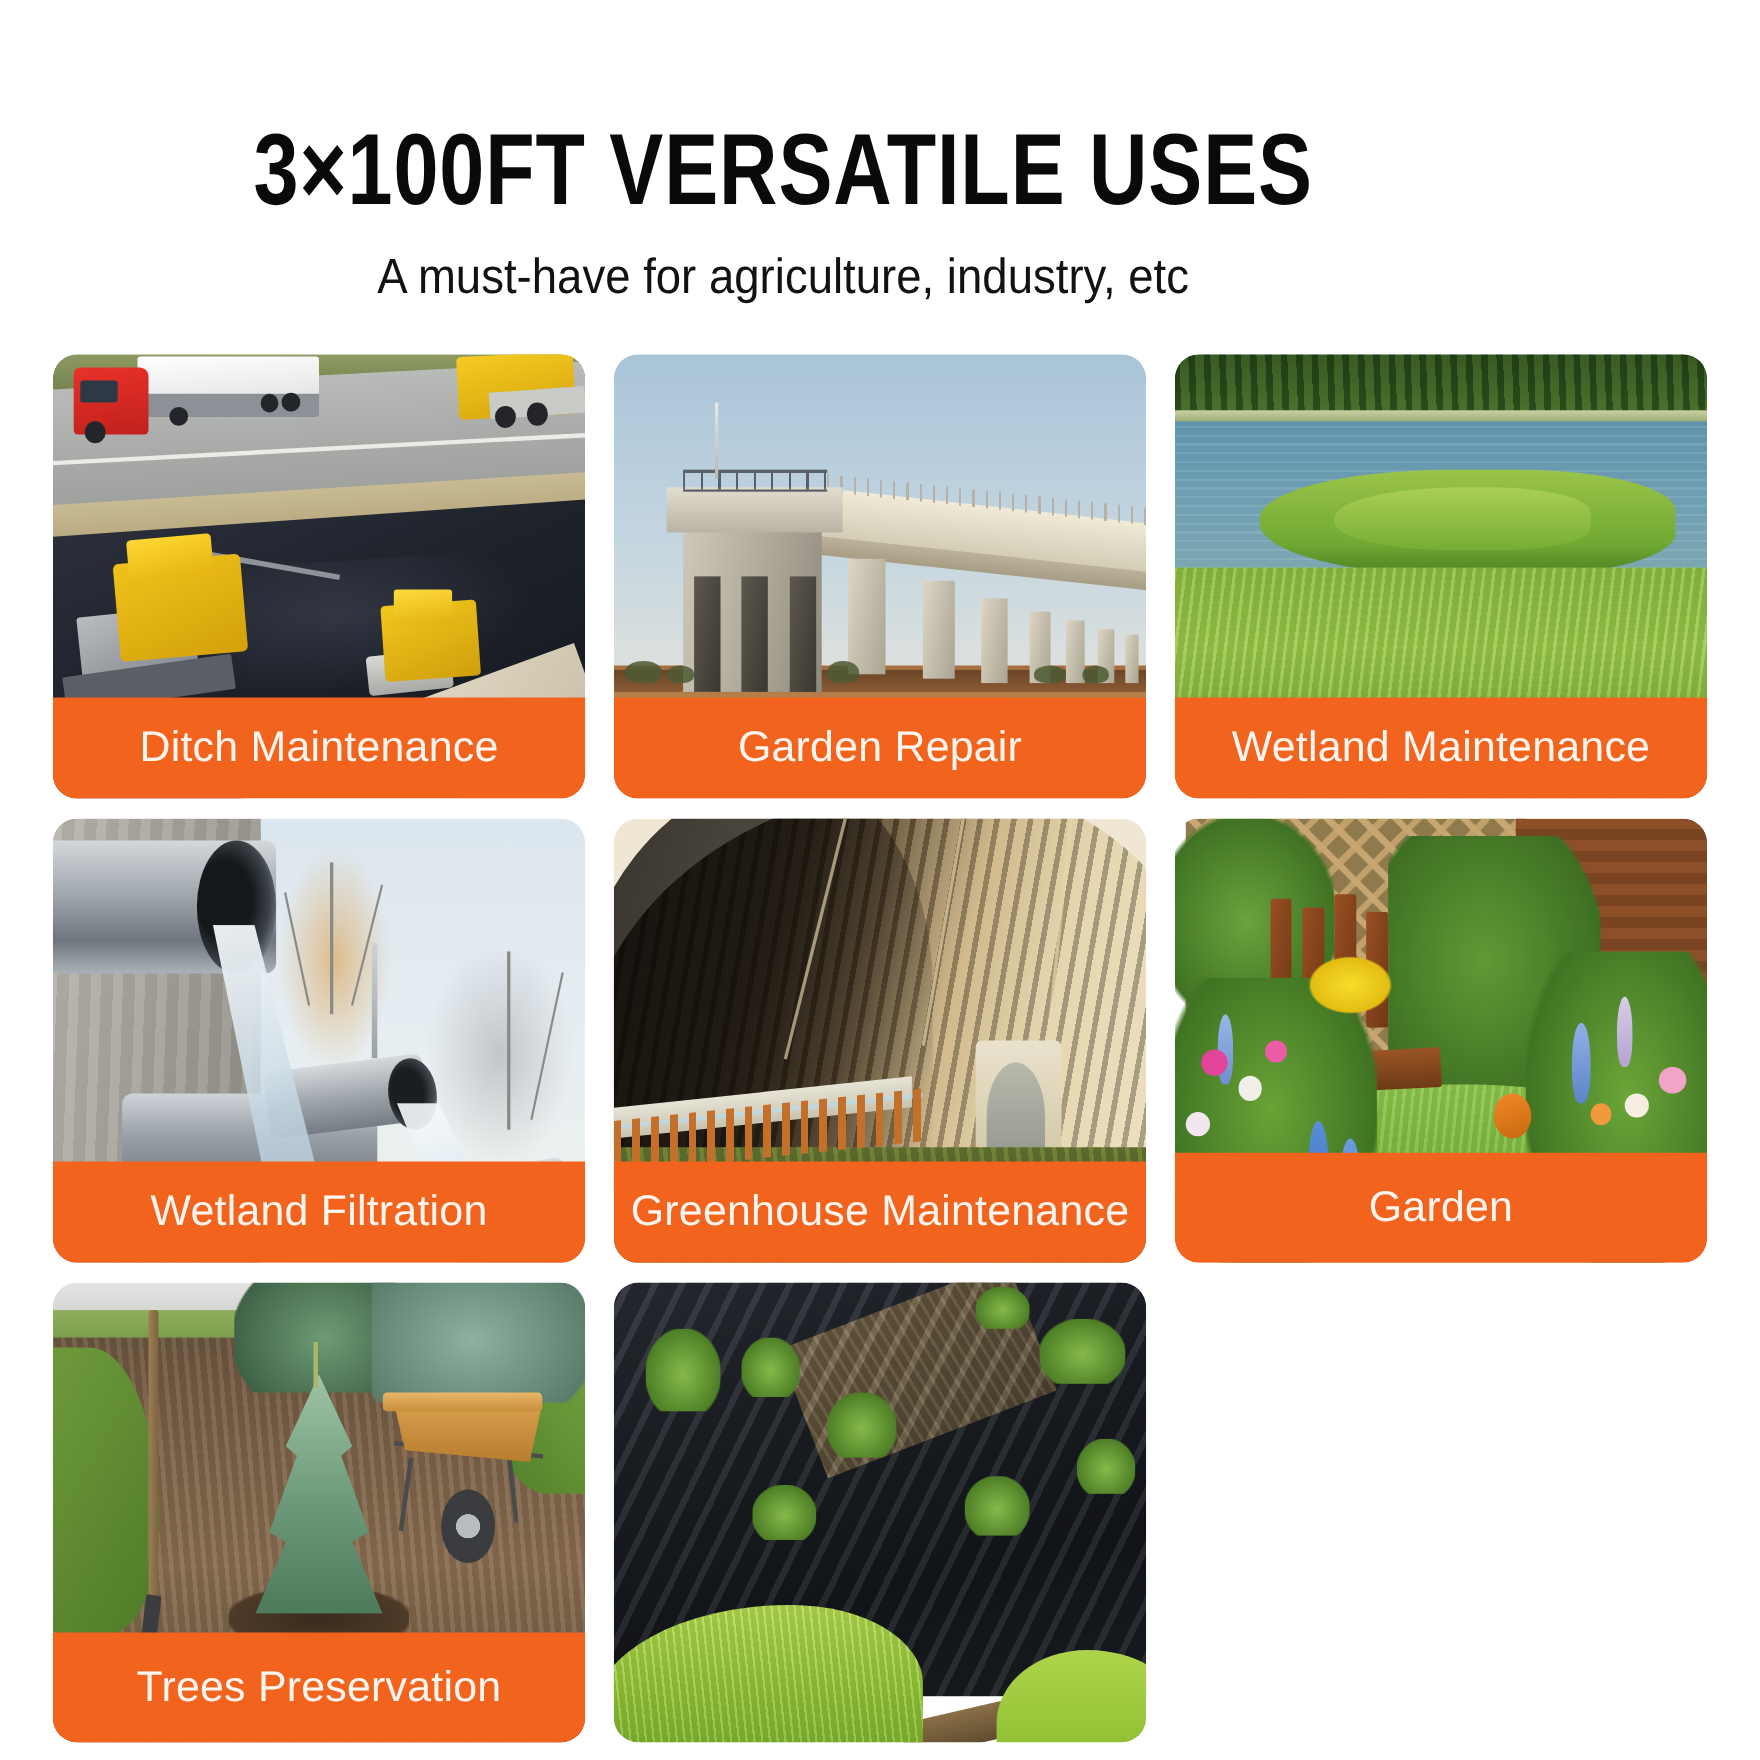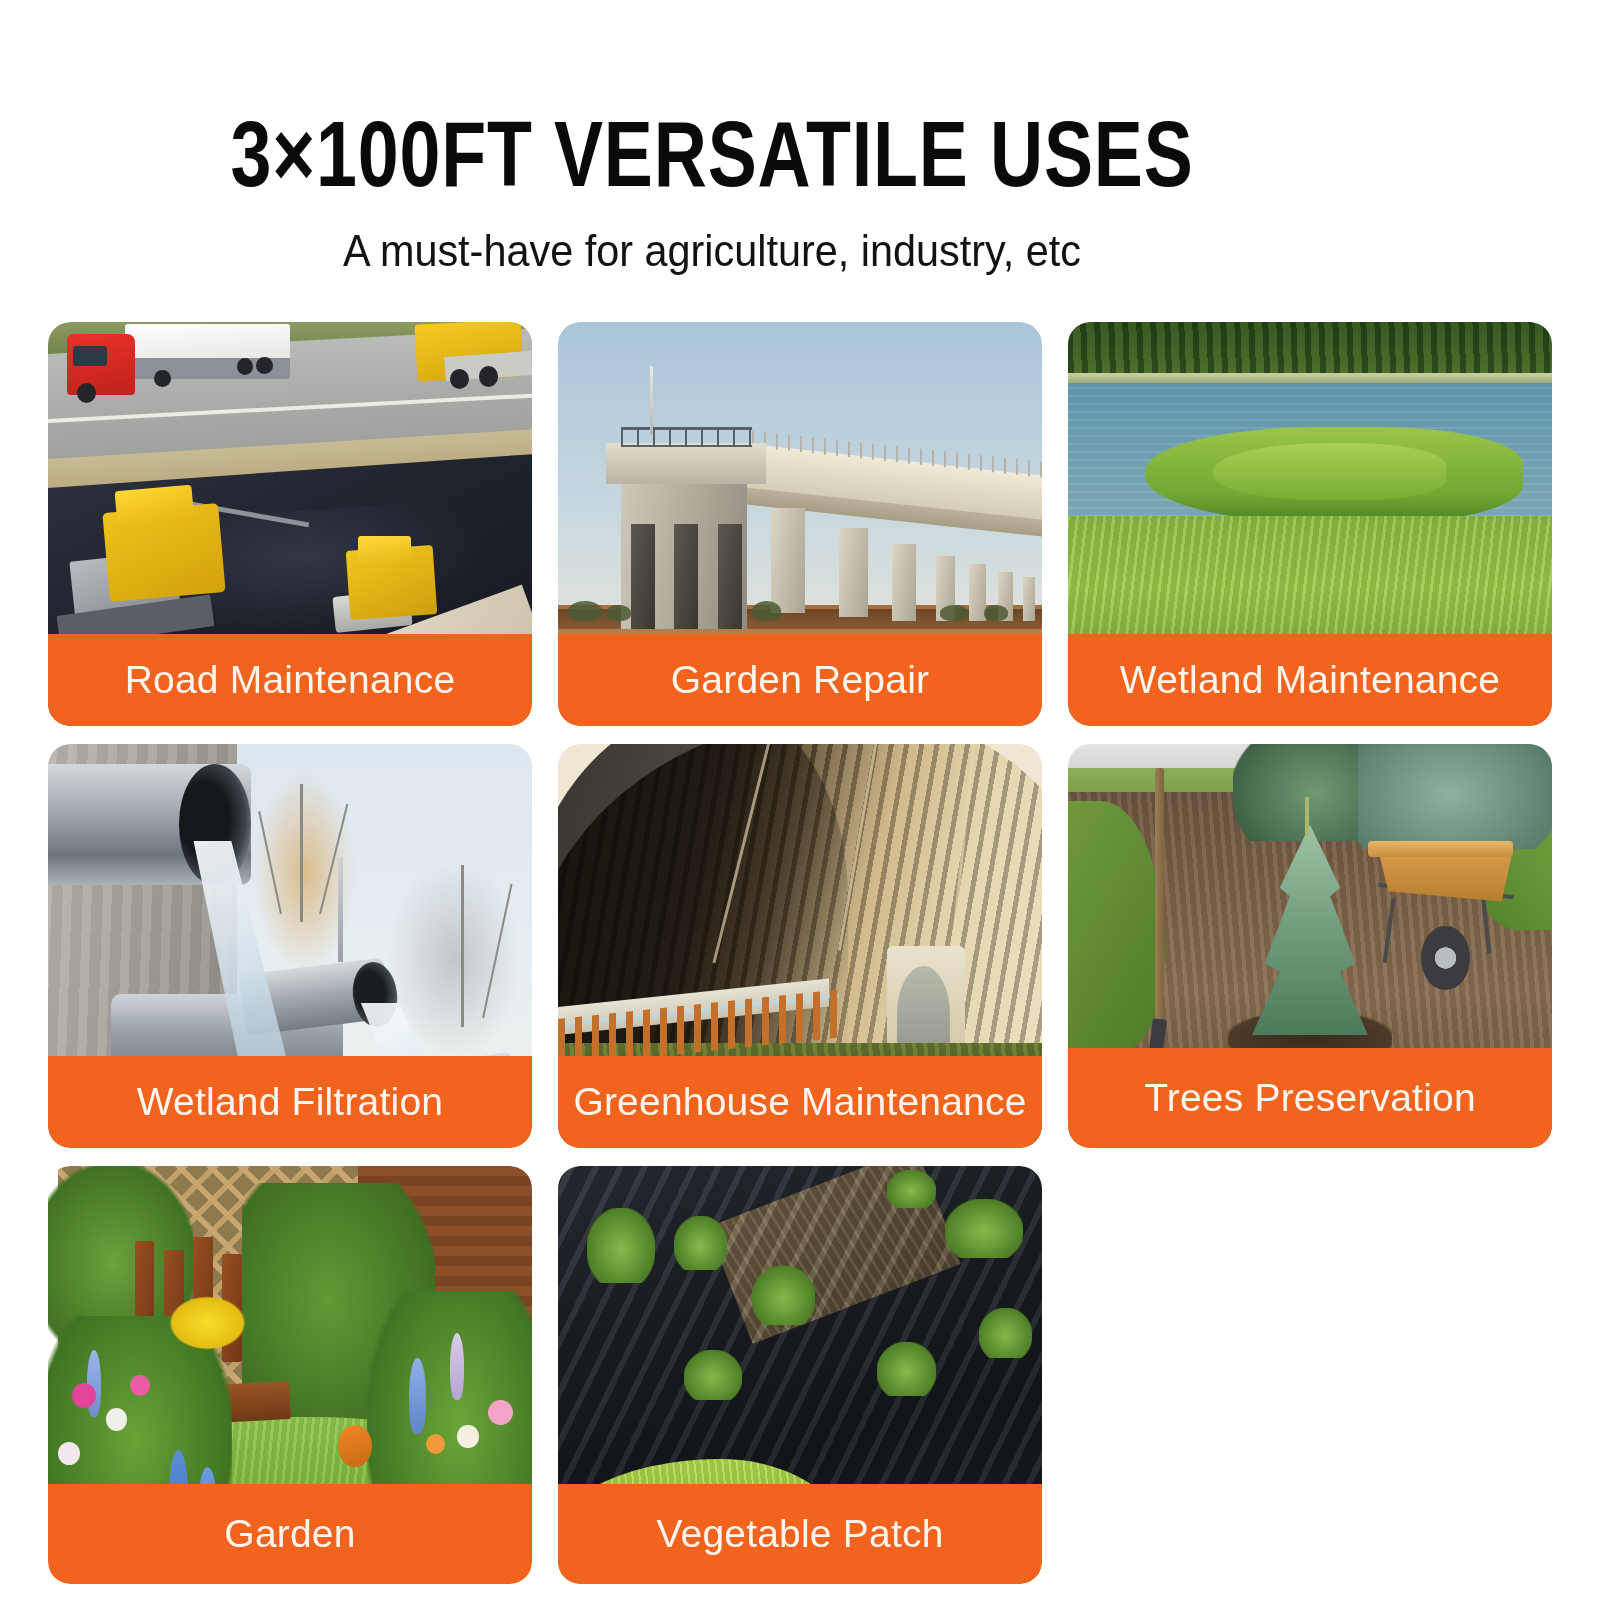--- a/index.html
+++ b/index.html
@@ -440,21 +440,21 @@
         <div class="layer rm-wheel" style="right:13%;top:11.6%;width:4%;height:5%;"></div>
         <div class="layer rm-arm"></div>
         <div class="layer rm-paver-front"></div>
         <div class="layer rm-paver-body"></div>
         <div class="layer rm-paver-canopy"></div>
         <div class="layer rm-screed"></div>
         <div class="layer rm-roller-drum"></div>
         <div class="layer rm-roller"></div>
         <div class="layer rm-roller-cab"></div>
       </div>
-      <div class="label">Road Maintenance</div>
+      <div class="label">Ditch Maintenance</div>
     </div>
 
     <div class="card">
       <div class="photo">
         <div class="layer br-sky"></div>
         <div class="layer br-ground"></div>
         <div class="layer br-soilstrip"></div>
         <div class="layer br-deck-edge"></div>
         <div class="layer br-deck"></div>
         <div class="layer br-deck-rail"></div>
@@ -535,45 +535,20 @@
         <div class="layer gh-strap" style="left:86%;top:-4%;width:3px;height:50%;transform:rotate(6deg);"></div>
         <div class="layer gh-door"></div>
         <div class="layer gh-door-in"></div>
         <div class="layer gh-ground"></div>
         <div class="layer gh-groundtex"></div>
         <div class="layer gh-base"></div>
         <div class="layer gh-fencetop"></div>
         <div class="layer gh-fence"></div>
       </div>
       <div class="label">Greenhouse Maintenance</div>
-    </div>
-
-    <div class="card row3">
-      <div class="photo">
-        <div class="layer tp-road"></div>
-        <div class="layer tp-backgrass"></div>
-        <div class="layer tp-mulch"></div>
-        <div class="layer tp-mulchtex"></div>
-        <div class="layer tp-grassL"></div>
-        <div class="layer tp-grassR"></div>
-        <div class="layer tp-spruce-bg1"></div>
-        <div class="layer tp-spruce-bg2"></div>
-        <div class="layer tp-barrow-leg" style="left:66%;top:38%;width:4px;height:16%;transform:rotate(8deg);"></div>
-        <div class="layer tp-barrow-leg" style="left:86%;top:37%;width:4px;height:15%;transform:rotate(-6deg);"></div>
-        <div class="layer tp-barrow-leg" style="left:64%;top:36%;width:28%;height:4px;transform:rotate(5deg);"></div>
-        <div class="layer tp-barrow-tray"></div>
-        <div class="layer tp-barrow-lip"></div>
-        <div class="layer tp-barrow-whl"></div>
-        <div class="layer tp-sap-ring"></div>
-        <div class="layer tp-sapling"></div>
-        <div class="layer tp-sap-lead"></div>
-        <div class="layer tp-handle"></div>
-        <div class="layer tp-blade"></div>
-      </div>
-      <div class="label">Trees Preservation</div>
     </div>
 
     <div class="card row3">
       <div class="photo">
         <div class="layer gd-lattice"></div>
         <div class="layer gd-fence"></div>
         <div class="layer gd-shrub-l"></div>
         <div class="layer gd-post" style="left:18%;top:18%;width:4%;height:28%;"></div>
         <div class="layer gd-post" style="left:24%;top:20%;width:4%;height:26%;"></div>
         <div class="layer gd-post" style="left:30%;top:17%;width:4%;height:29%;"></div>
@@ -601,34 +576,58 @@
         <div class="layer gd-fl" style="right:4%;top:56%;width:5%;height:6%;background:#f3a3c6;"></div>
         <div class="layer gd-fl" style="right:11%;top:62%;width:4.4%;height:5.4%;background:#f7eee2;"></div>
         <div class="layer gd-fl" style="right:2%;bottom:4%;width:5.4%;height:6.4%;background:#ee4f98;"></div>
         <div class="layer gd-fl" style="right:18%;top:64%;width:4%;height:5%;background:#f09a3a;"></div>
       </div>
       <div class="label">Garden</div>
     </div>
 
     <div class="card row3">
       <div class="photo">
+        <div class="layer tp-road"></div>
+        <div class="layer tp-backgrass"></div>
+        <div class="layer tp-mulch"></div>
+        <div class="layer tp-mulchtex"></div>
+        <div class="layer tp-grassL"></div>
+        <div class="layer tp-grassR"></div>
+        <div class="layer tp-spruce-bg1"></div>
+        <div class="layer tp-spruce-bg2"></div>
+        <div class="layer tp-barrow-leg" style="left:66%;top:38%;width:4px;height:16%;transform:rotate(8deg);"></div>
+        <div class="layer tp-barrow-leg" style="left:86%;top:37%;width:4px;height:15%;transform:rotate(-6deg);"></div>
+        <div class="layer tp-barrow-leg" style="left:64%;top:36%;width:28%;height:4px;transform:rotate(5deg);"></div>
+        <div class="layer tp-barrow-tray"></div>
+        <div class="layer tp-barrow-lip"></div>
+        <div class="layer tp-barrow-whl"></div>
+        <div class="layer tp-sap-ring"></div>
+        <div class="layer tp-sapling"></div>
+        <div class="layer tp-sap-lead"></div>
+        <div class="layer tp-handle"></div>
+        <div class="layer tp-blade"></div>
+      </div>
+      <div class="label">Trees Preservation</div>
+    </div>
+
+    <div class="card row3">
+      <div class="photo">
         <div class="layer vp-fabric"></div>
         <div class="layer vp-soilstrip"></div>
         <div class="layer vp-soiltex"></div>
         <div class="layer vp-folds"></div>
         <div class="layer vp-plant" style="left:6%;top:10%;width:14%;height:18%;"></div>
         <div class="layer vp-plant" style="left:24%;top:12%;width:11%;height:13%;"></div>
         <div class="layer vp-plant" style="left:40%;top:24%;width:13%;height:14%;"></div>
         <div class="layer vp-plant" style="left:26%;top:44%;width:12%;height:12%;"></div>
         <div class="layer vp-plant" style="left:66%;top:42%;width:12%;height:13%;"></div>
         <div class="layer vp-plant" style="right:4%;top:8%;width:16%;height:14%;"></div>
         <div class="layer vp-plant" style="right:22%;top:1%;width:10%;height:9%;"></div>
         <div class="layer vp-plant" style="right:2%;top:34%;width:11%;height:12%;"></div>
         <div class="layer vp-edge"></div>
         <div class="layer vp-grassfore2"></div>
         <div class="layer vp-grassfore"></div>
         <div class="layer vp-grasstex"></div>
       </div>
-      <div class="label">Vegetable Patch</div>
     </div>
 
   </div>
 </div>
 
 </body></html>

